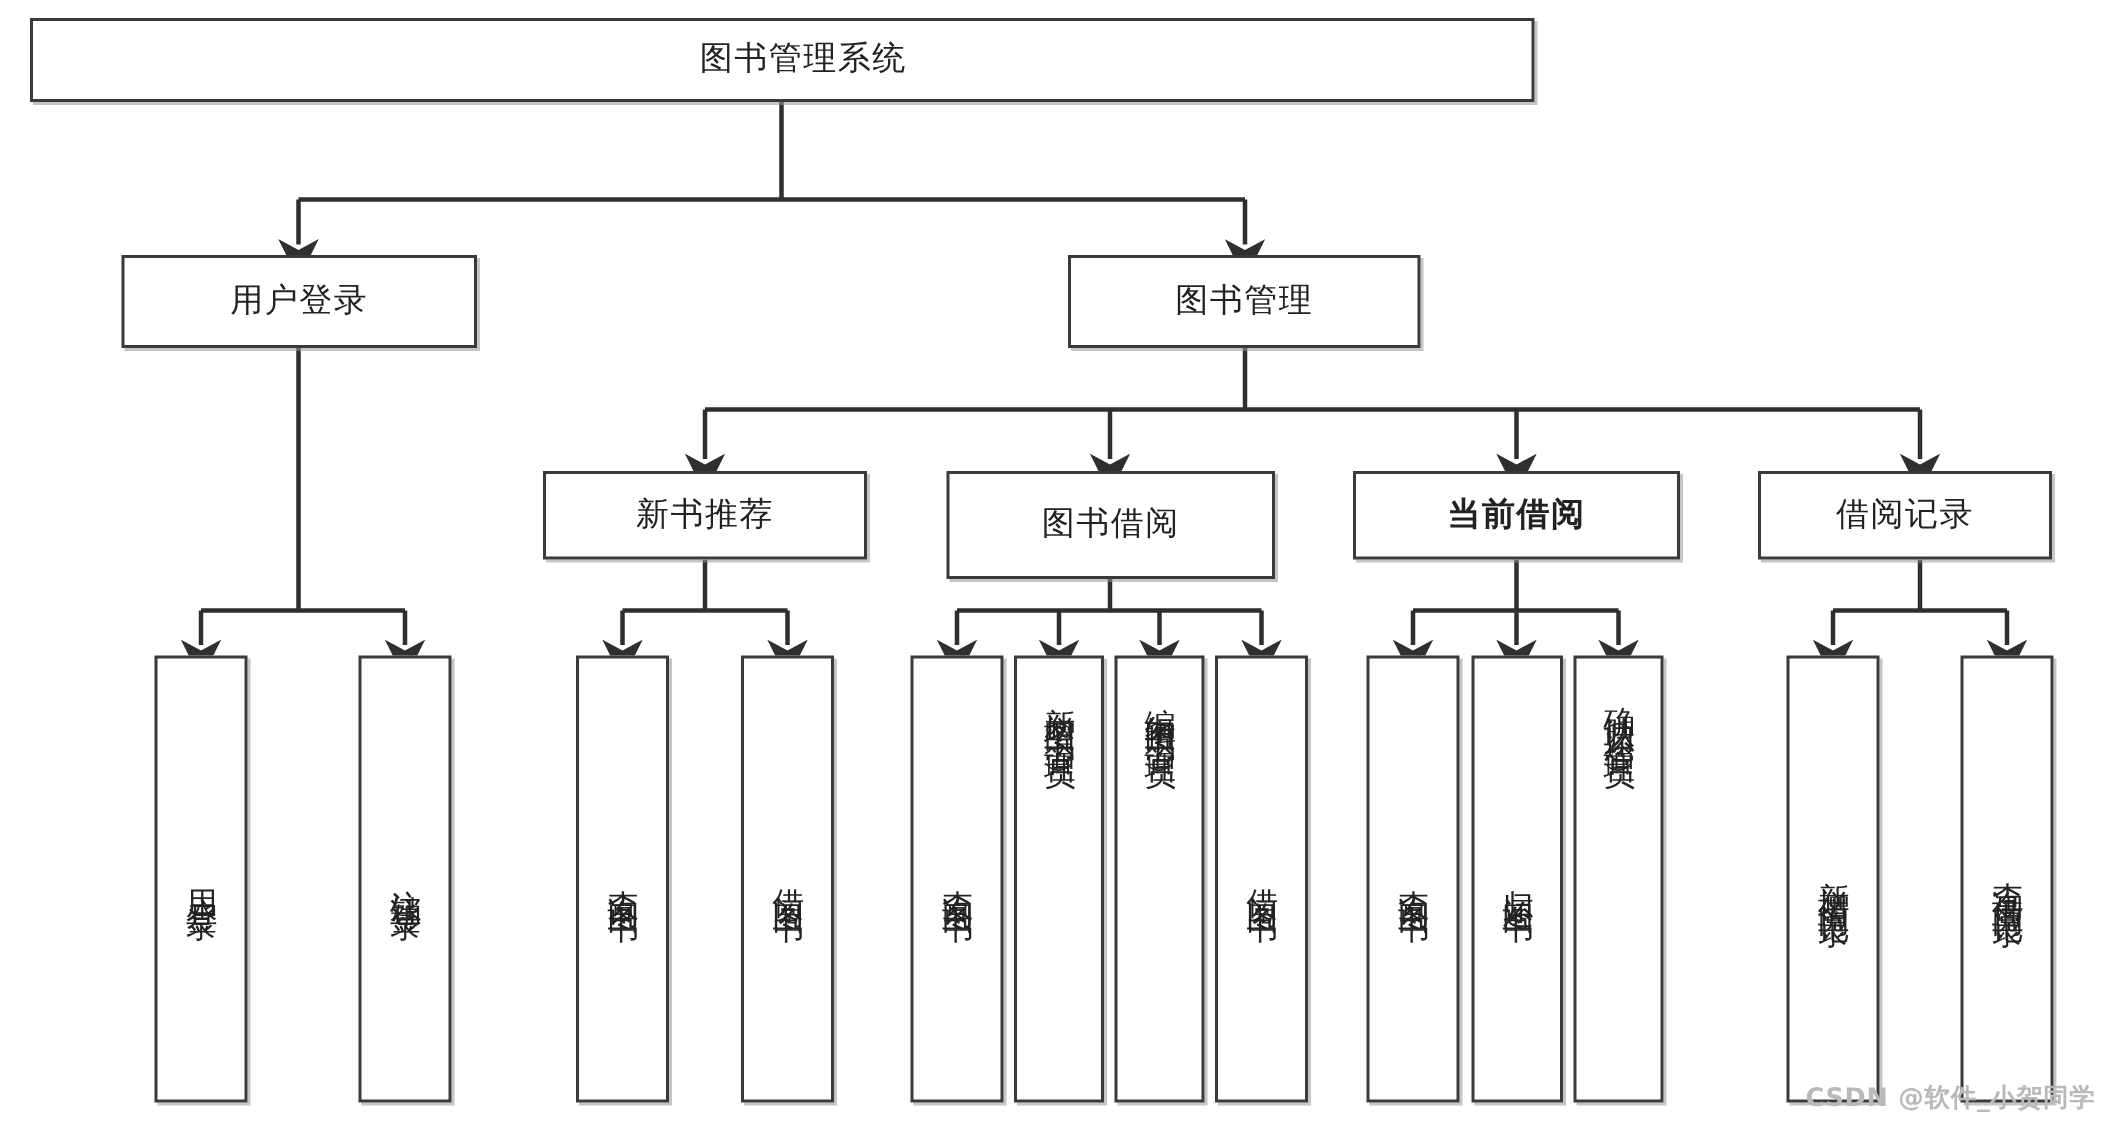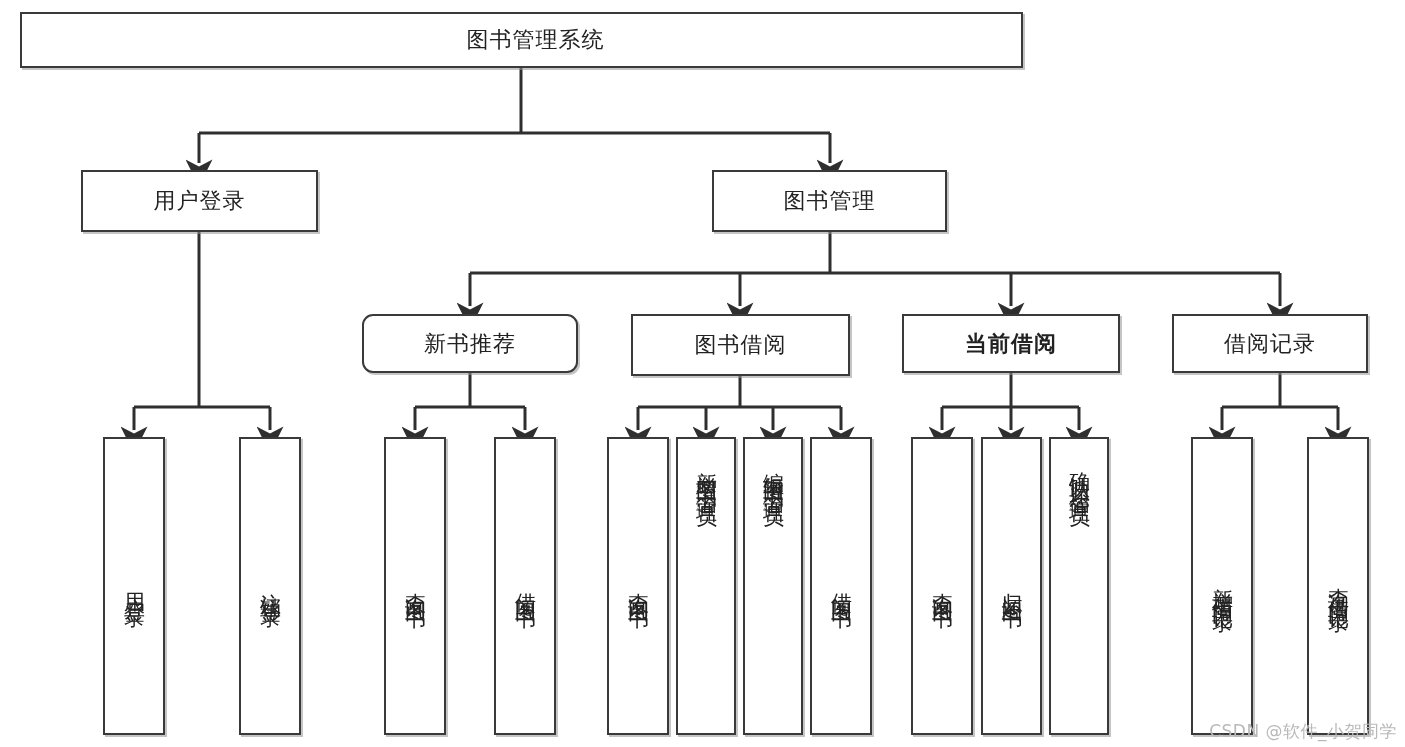--- a/index.html
+++ b/index.html
@@ -62,20 +62,21 @@
   }
   .watermark {
     position: absolute;
     right: 8px;
     bottom: 4px;
     font-size: 17px;
     color: #b9b9b9;
     letter-spacing: 0.5px;
     white-space: nowrap;
     user-select: none;
+    font-weight: bold;
   }
 </style>
 </head>
 <body>
 
 <div id="diagram-root">
 
   <svg class="diagram-canvas" viewBox="0 0 1405 747" aria-hidden="true">
     <defs>
       <marker id="arrowhead" markerWidth="9" markerHeight="9" refX="1.2" refY="4.5" orient="auto" markerUnits="strokeWidth">
@@ -132,24 +133,24 @@
     <span class="node-label">图书管理系统</span>
   </div>
 
   <div class="node-box" style="left:81px; top:170px; width:237px; height:62px;">
     <span class="node-label">用户登录</span>
   </div>
   <div class="node-box" style="left:712px; top:170px; width:235px; height:62px;">
     <span class="node-label">图书管理</span>
   </div>
 
-  <div class="node-box" style="left:362px; top:314px; width:216px; height:59px;border-radius:11px;">
+  <div class="node-box" style="left:362px; top:314px; width:216px; height:59px;">
     <span class="node-label">新书推荐</span>
   </div>
-  <div class="node-box" style="left:631px; top:314px; width:219px; height:62px;">
+  <div class="node-box" style="left:631px; top:314px; width:219px; height:72px;">
     <span class="node-label">图书借阅</span>
   </div>
   <div class="node-box" style="left:902px; top:314px; width:218px; height:59px;font-weight:bold;">
     <span class="node-label">当前借阅</span>
   </div>
   <div class="node-box" style="left:1172px; top:314px; width:196px; height:59px;">
     <span class="node-label">借阅记录</span>
   </div>
 
   <div class="node-box vertical centered" style="left:103px; top:437px; width:62px; height:298px;">

